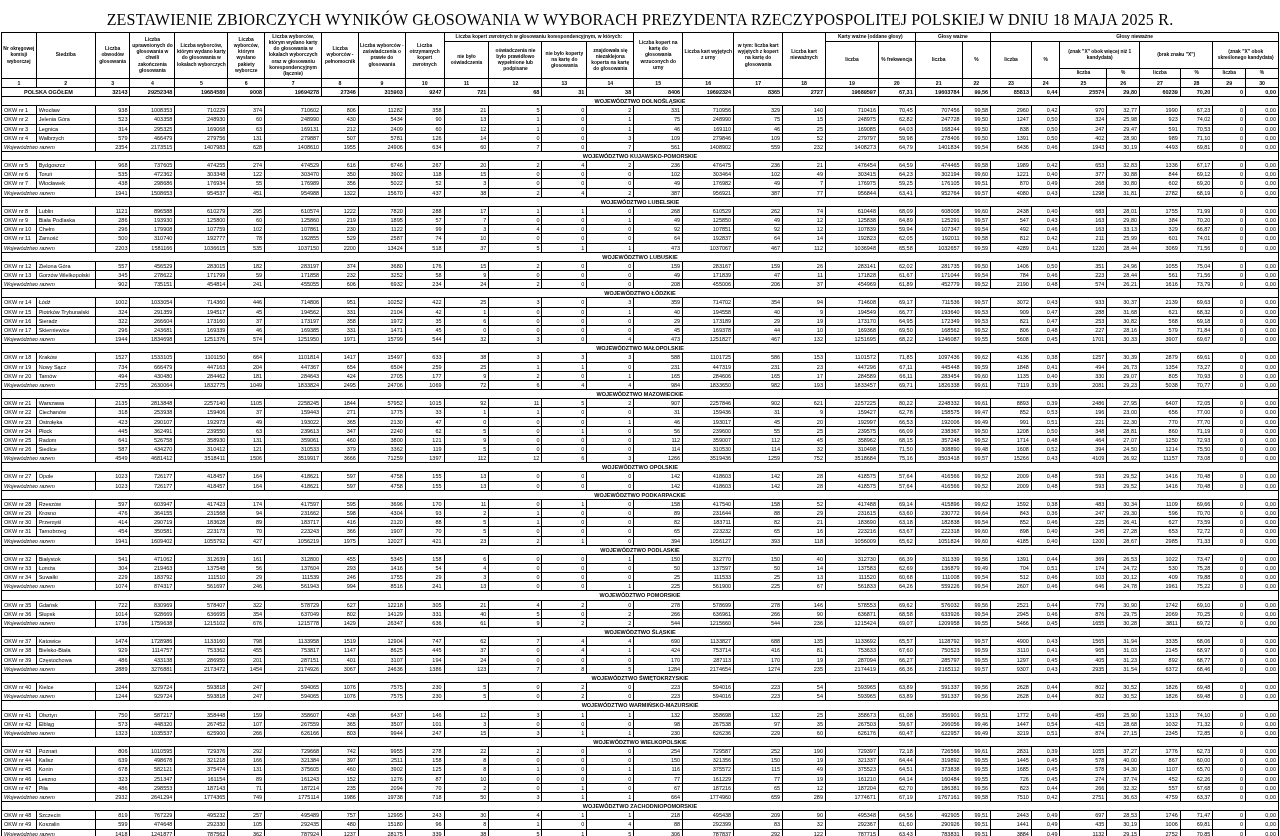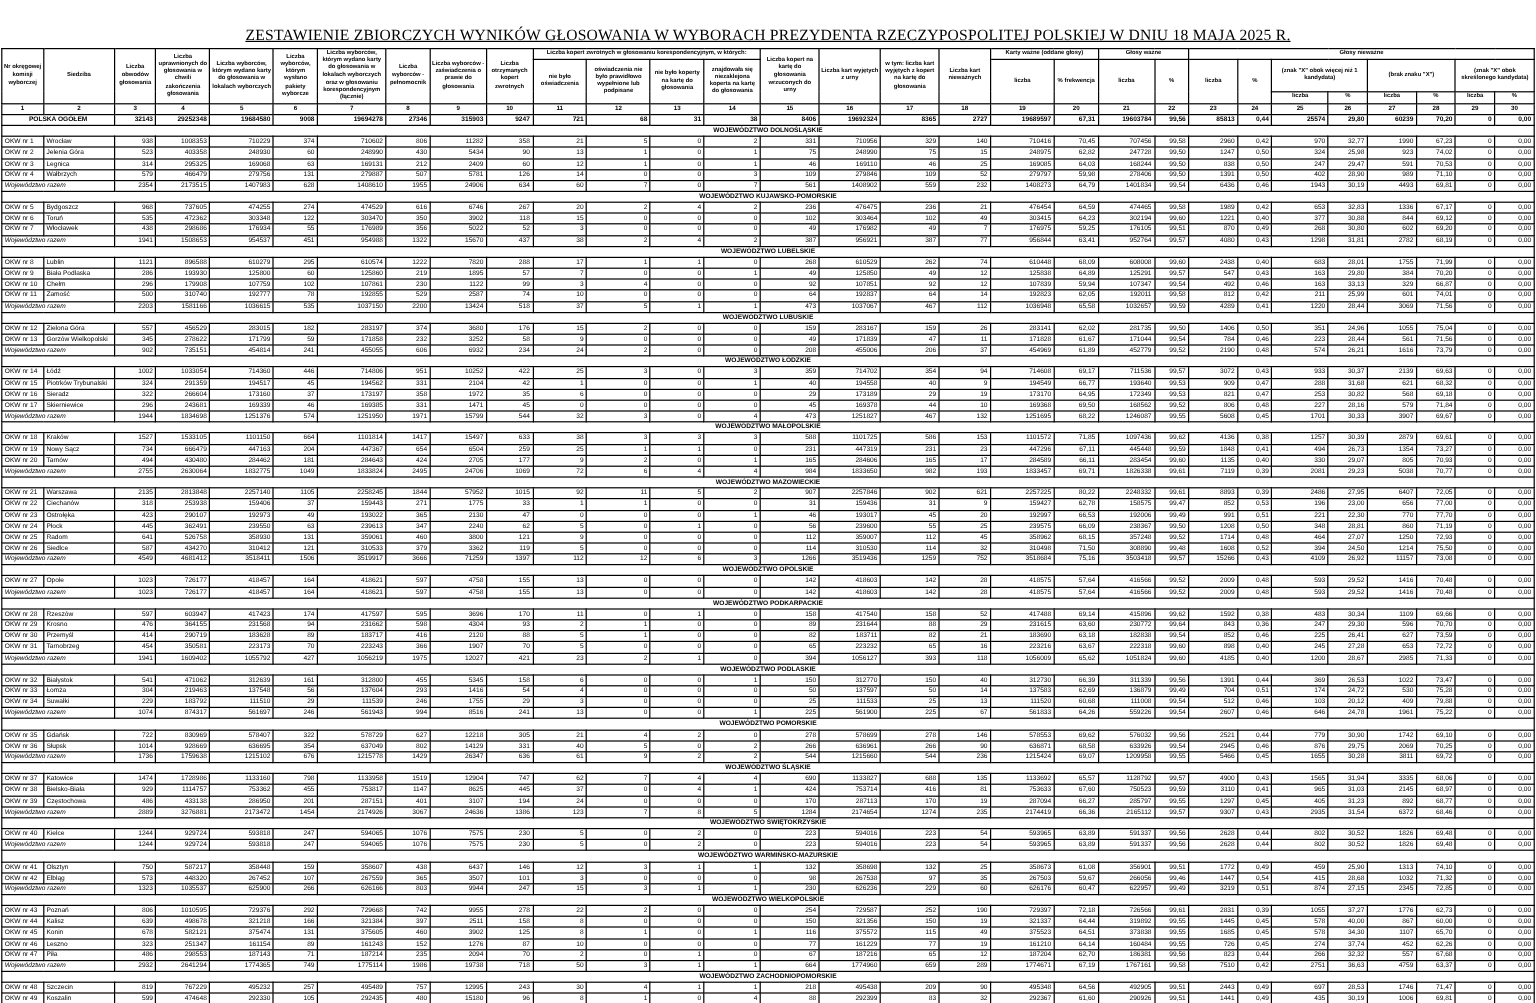--- a/index.html
+++ b/index.html
@@ -1,17 +1,17 @@
 <!DOCTYPE html>
 <html><head>
 <meta charset="utf-8">
 <style>
   html,body{margin:0;padding:0;background:#fff;width:1280px;}
   body{font-family:"Liberation Sans",sans-serif;color:#000;}
-  .title{font-family:"Liberation Serif",serif;font-size:13px;text-align:center;padding:21px 2px 3px;white-space:nowrap;letter-spacing:.2px;text-decoration:underline;}
+  .title{font-family:"Liberation Serif",serif;font-size:16px;text-align:center;padding:11px 2px 3px;white-space:nowrap;letter-spacing:.2px;}
   table{border-collapse:collapse;table-layout:fixed;width:1278px;margin:0 1px;}
   th,td{border:.6px solid #000;overflow:hidden;}
   thead th{font-size:4.9px;font-weight:bold;text-align:center;vertical-align:middle;white-space:normal;line-height:1.25;padding:1px;}
   thead tr.colnums th{font-size:5.2px;height:8px;padding:0;}
   td{font-size:5.5px;height:8.15px;line-height:8.15px;white-space:nowrap;padding:0 2px;}
   td.num{text-align:right;}
   td.okw,td.city{text-align:left;}
   tr.total-row td{font-weight:bold;border-top:1.4px solid #000;border-bottom:1.4px solid #000;}
   tr.total-row td.label{text-align:center;}
   tr.section-row td{font-weight:bold;text-align:center;border-top:1.4px solid #000;border-left:.6px solid #000;border-right:.6px solid #000;}

